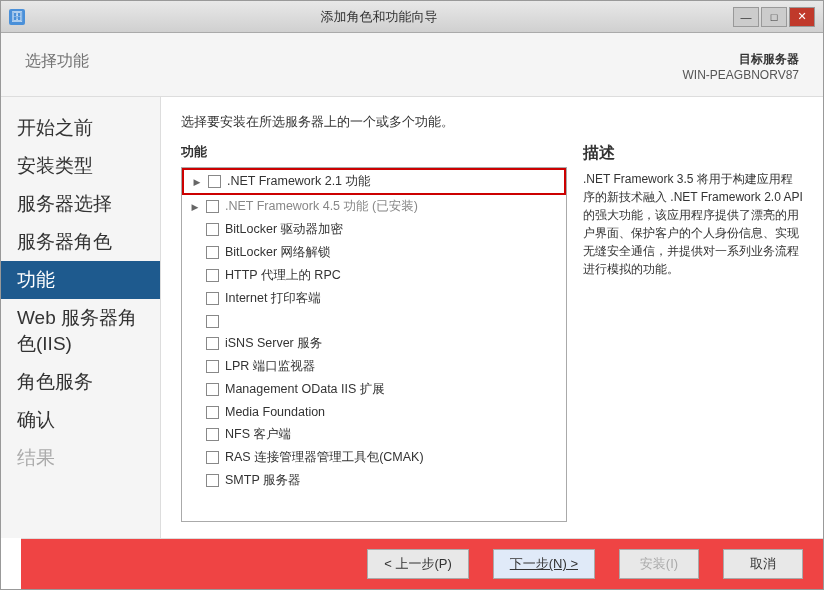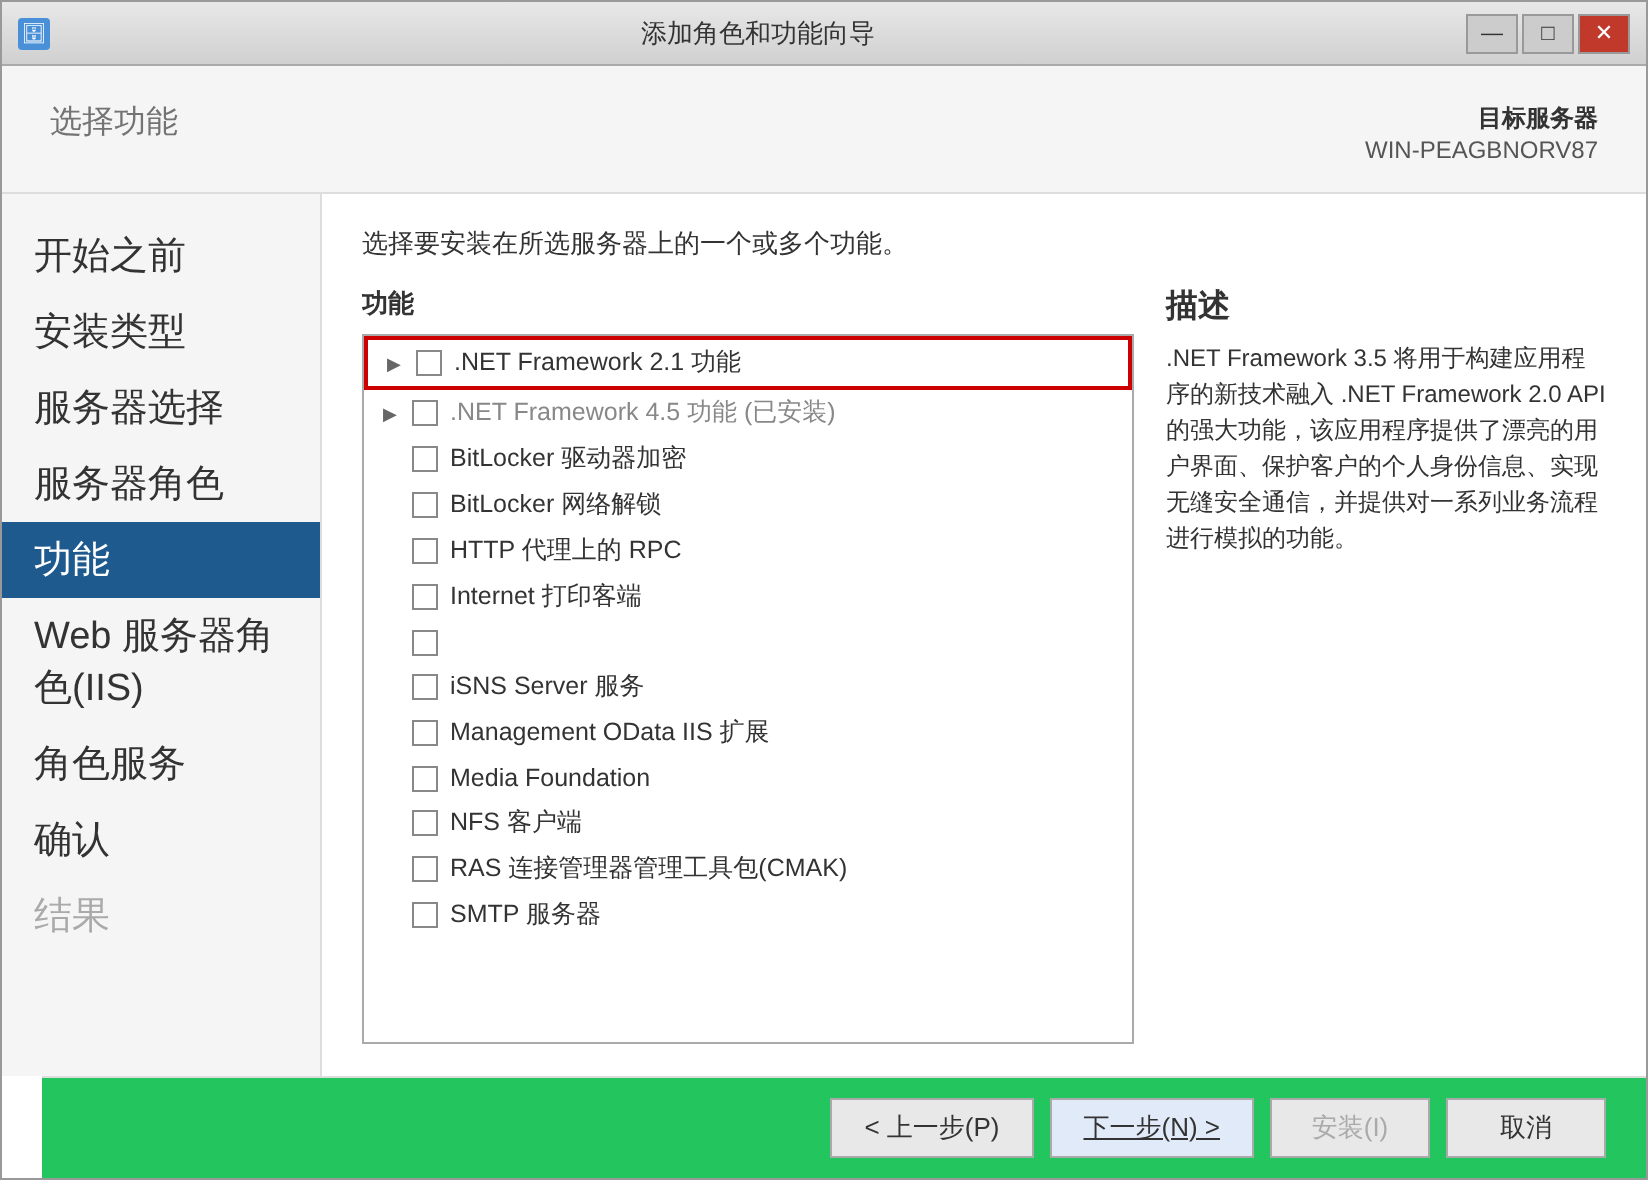--- a/index.html
+++ b/index.html
@@ -204,26 +204,26 @@
       font-weight: bold;
       color: #333;
       margin-bottom: 6px;
     }
     .description-text {
       font-size: 12px;
       color: #333;
       line-height: 1.5;
     }
     .footer {
-      background: #22c55e;
+      background: #ef4444;
       border-top: 1px solid #ddd;
       padding: 10px 20px;
       display: flex;
       justify-content: flex-end;
-      gap: 8px;
+      gap: 24px;
       flex-shrink: 0;
       margin-left: 20px;
     }
     .footer-btn {
       padding: 5px 16px;
       font-size: 13px;
       border: 1px solid #aaa;
       background: #e8e8e8;
       cursor: pointer;
       color: #333;
@@ -319,20 +319,25 @@
                   <span class="checkbox"></span>
                 </div>
                 <div class="feature-item">
                   <span style="width: 18px; flex-shrink: 0;"></span>
                   <span class="checkbox"></span>
                   <span>iSNS Server 服务</span>
                 </div>
                 <div class="feature-item">
                   <span style="width: 18px; flex-shrink: 0;"></span>
                   <span class="checkbox"></span>
+                  <span>LPR 端口监视器</span>
+                </div>
+                <div class="feature-item">
+                  <span style="width: 18px; flex-shrink: 0;"></span>
+                  <span class="checkbox"></span>
                   <span>Management OData IIS 扩展</span>
                 </div>
                 <div class="feature-item">
                   <span style="width: 18px; flex-shrink: 0;"></span>
                   <span class="checkbox"></span>
                   <span>Media Foundation</span>
                 </div>
                 <div class="feature-item">
                   <span style="width: 18px; flex-shrink: 0;"></span>
                   <span class="checkbox"></span>

